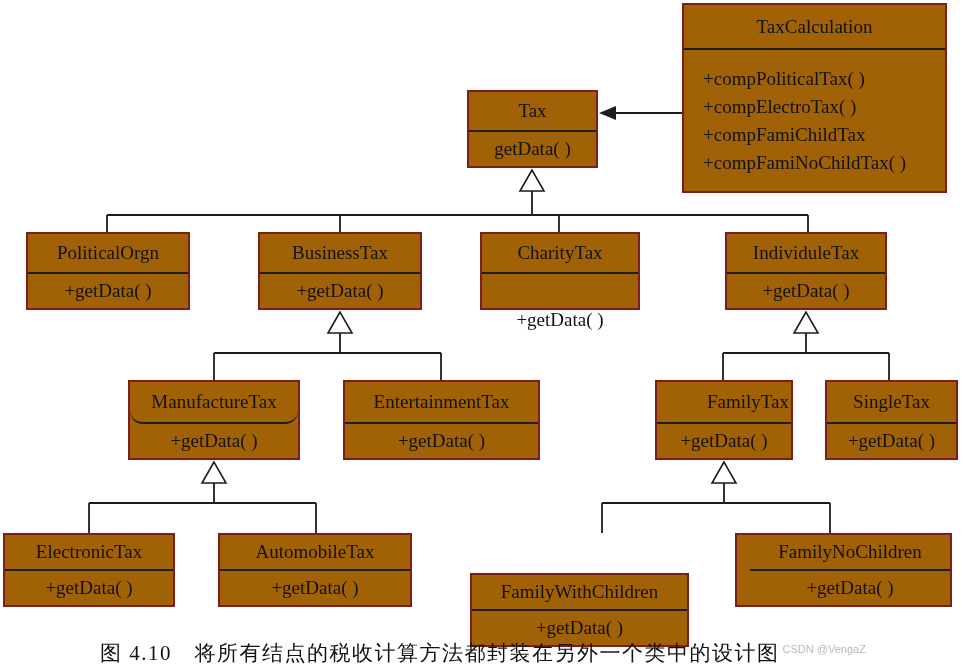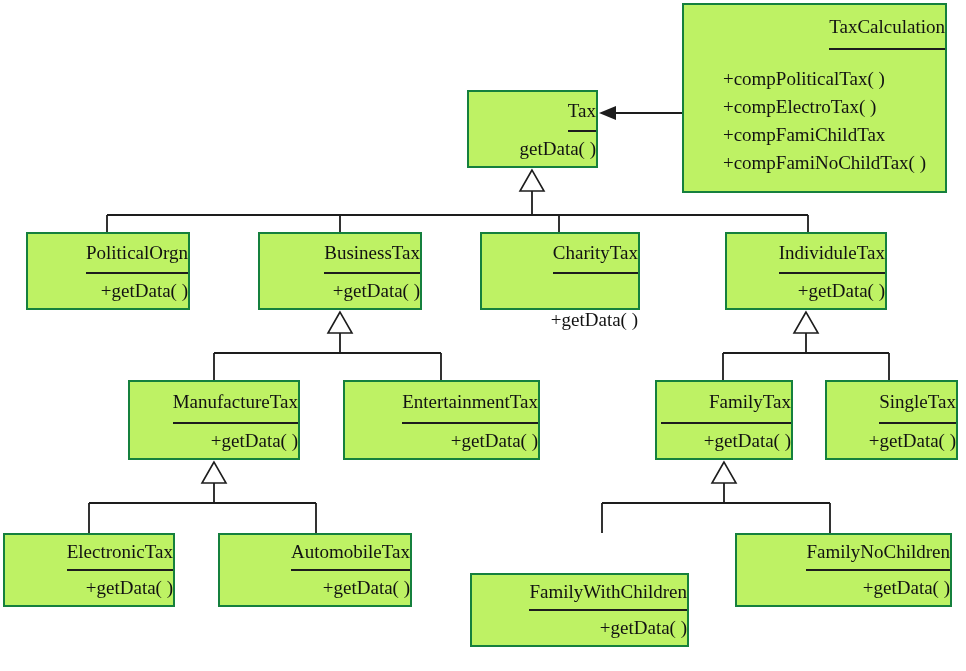--- a/index.html
+++ b/index.html
@@ -3,22 +3,22 @@
 <meta charset="utf-8">
 <style>
   html,body { margin:0; padding:0; background:#ffffff; }
   .stage {
     position:relative; width:966px; height:671px; background:#ffffff;
     font-family:"Liberation Serif","DejaVu Serif",serif; color:#121212;
     overflow:hidden;
   }
   .connectors { position:absolute; left:0; top:0; width:966px; height:671px; }
   .uml-class {
-    position:absolute; box-sizing:border-box; background:#bef264;
-    border:2px solid #15803d; display:flex; flex-direction:column;align-items:flex-end;
+    position:absolute; box-sizing:border-box; background:#a16207;
+    border:2px solid #7f1d1d; display:flex; flex-direction:column;
   }
   .uml-title {
     display:flex; align-items:center; justify-content:center;
     border-bottom:2px solid #1d1d1d; font-size:19px; white-space:nowrap;
     height:38px; flex:0 0 auto;
   }
   .uml-methods {
     flex:1 1 auto; display:flex; flex-direction:column;
     align-items:center; justify-content:center; font-size:19px;
   }
@@ -114,21 +114,21 @@
   </div>
 
   <div class="uml-class" style="left:725px; top:232px; width:162px; height:78px;">
     <div class="uml-title">IndividuleTax</div>
     <div class="uml-methods">
       <div class="uml-method">+getData( )</div>
     </div>
   </div>
 
   <div class="uml-class" style="left:128px; top:380px; width:172px; height:80px;">
-    <div class="uml-title" style="height:40px;">ManufactureTax</div>
+    <div class="uml-title" style="height:40px;border-radius:13px;">ManufactureTax</div>
     <div class="uml-methods">
       <div class="uml-method">+getData( )</div>
     </div>
   </div>
 
   <div class="uml-class" style="left:343px; top:380px; width:197px; height:80px;">
     <div class="uml-title" style="height:40px;">EntertainmentTax</div>
     <div class="uml-methods">
       <div class="uml-method">+getData( )</div>
     </div>
@@ -169,14 +169,17 @@
     </div>
   </div>
 
   <div class="uml-class" style="left:735px; top:533px; width:217px; height:74px;padding-left:13px;">
     <div class="uml-title" style="height:34px;">FamilyNoChildren</div>
     <div class="uml-methods">
       <div class="uml-method">+getData( )</div>
     </div>
   </div>
 
+  <div class="caption">
+    <span>图 4.10　将所有结点的税收计算方法都封装在另外一个类中的设计图</span><span class="watermark">CSDN @VengaZ</span>
+  </div>
 
 </div>
 
 </body></html>

